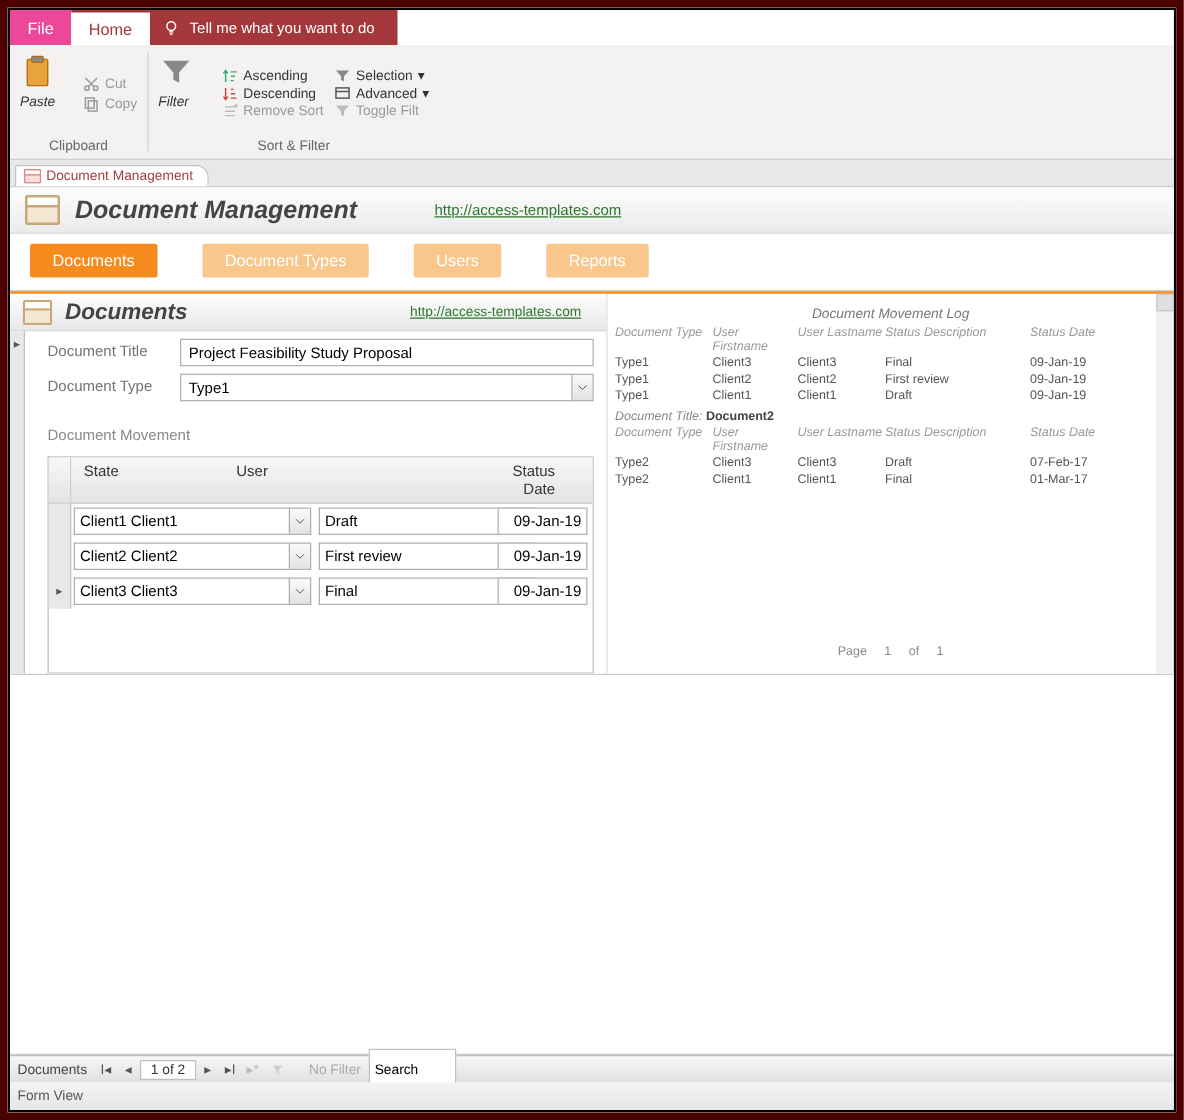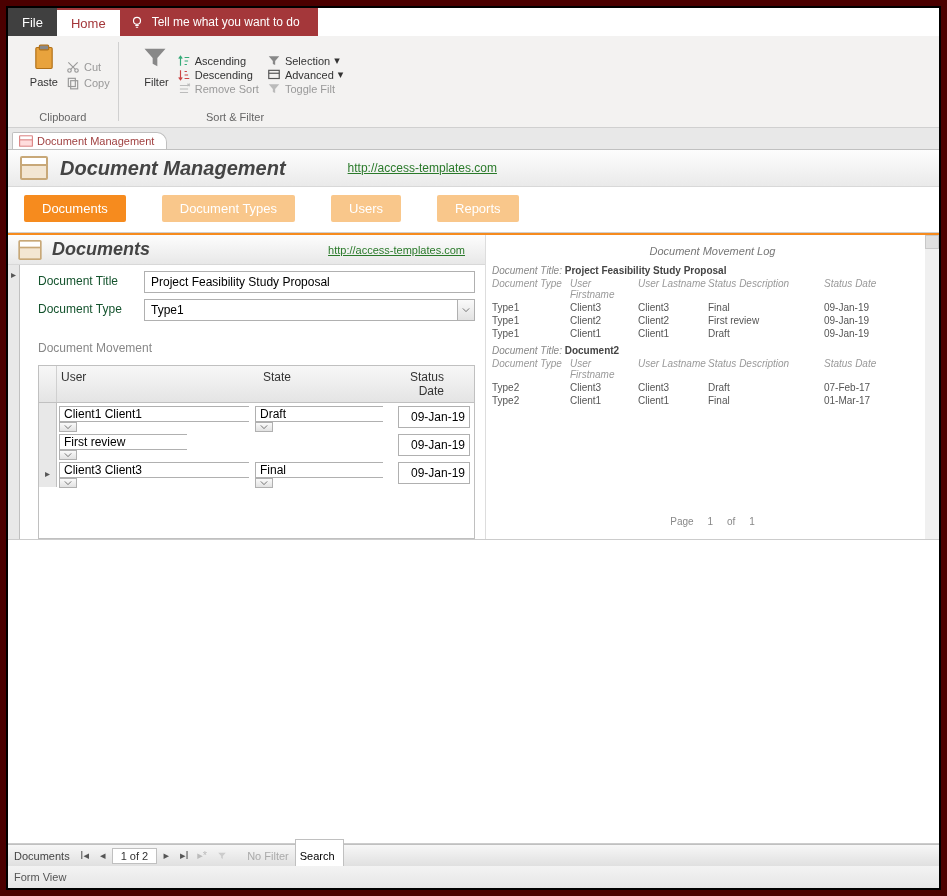--- a/index.html
+++ b/index.html
@@ -2,31 +2,31 @@
 <html><head>
 <meta charset="utf-8">
 <style>
   * { box-sizing: border-box; margin: 0; padding: 0; }
   body { width: 947px; height: 896px; background: #fff; font-family: "Segoe UI", Tahoma, sans-serif; font-size: 12px; color: #333; border: 6px solid #4b0000; overflow: hidden; position: relative; }
   .inner { border: 2px solid #000; height: 100%; display: flex; flex-direction: column; position: relative; }
 
   
   .ribbon-tabs { height: 28px; background: #fff; display: flex; align-items: stretch; }
   .ribbon-tab { padding: 0 14px; display: flex; align-items: center; font-size: 13px; cursor: pointer; }
-  .ribbon-tab.file { background: #404040; color: #fff; }
+  .ribbon-tab.file { background: #ec4899; color: #fff; }
   .ribbon-tab.home { background: #fff; color: #a4373a; border-top: 2px solid #a4373a; }
   .tell-me { background: #a4373a; color: #fff; flex: 0 0 auto; padding: 0 18px 0 10px; display: flex; align-items: center; gap: 8px; font-size: 12px; }
   .bulb { width: 14px; height: 14px; }
 
   
   .ribbon-body { height: 92px; background: #f3f2f1; display: flex; border-bottom: 1px solid #d0d0d0; }
   .ribbon-group { display: flex; flex-direction: column; padding: 4px 8px 0 8px; }
   .ribbon-group-ctrls { flex: 1; display: flex; gap: 8px; }
   .ribbon-group-label { text-align: center; font-size: 11px; color: #666; padding: 2px 0 4px 0; }
-  .big-btn { display: flex; flex-direction: column; align-items: flex-end; justify-content: flex-start; width: 42px; cursor: pointer; font-size: 11px; }
+  .big-btn { display: flex; flex-direction: column; align-items: flex-start; justify-content: flex-start; width: 42px; cursor: pointer; font-size: 11px; font-style: italic; }
   .big-btn .ico { width: 28px; height: 28px; margin: 4px 0; }
   .small-btns { display: flex; flex-direction: column; gap: 2px; justify-content: center; }
   .small-btn { display: flex; align-items: center; gap: 4px; font-size: 11px; color: #999; cursor: pointer; }
   .small-btn .si { width: 14px; height: 14px; }
 
   .sort-col { display: flex; flex-direction: column; gap: 0; justify-content: center; }
   .sort-row { display: flex; align-items: center; gap: 4px; font-size: 11px; color: #333; }
   .sort-row.dim { color: #999; }
   .sort-row .si { width: 14px; height: 14px; flex:0 0 14px; }
 
@@ -54,21 +54,21 @@
   .main { flex: 1; display: flex; border-top: 2px solid #f68b1e; overflow: hidden; }
   .left { flex: 0 0 478px; display: flex; flex-direction: column; border-right: 1px solid #ddd; }
   .right { flex: 1; padding: 4px 6px; font-size: 10px; color: #888; position: relative; }
 
   .sub-title-bar { display: flex; align-items: center; gap: 10px; padding: 4px 10px; background: linear-gradient(#fdfdfd,#e8e8e8); border-bottom: 1px solid #d8d8d8; }
   .sub-title { font-size: 18px; font-weight: 600; color: #444; font-style: italic; }
   .sub-link { color: #2a7a2a; text-decoration: underline; font-size: 11px; margin-left: auto; margin-right: 10px; }
 
   .doc-form { padding: 6px 10px 0 18px; }
   .field-row { display: flex; align-items: flex-start; margin-bottom: 6px; }
-  .field-label { width: 106px; color: #14532d; font-size: 12px; padding-top: 3px; }
+  .field-label { width: 106px; color: #737373; font-size: 12px; padding-top: 3px; }
   .tinput { flex: 1; border: 1px solid #b0b0b0; padding: 3px 6px; font-size: 12px; height: 22px; background: #fff; }
   .tselect { flex: 1; display: flex; }
   .tselect .tinput { border-right: none; }
   .dd-btn { width: 18px; height: 22px; border: 1px solid #b0b0b0; background: linear-gradient(#fafafa,#e2e2e2); display: flex; align-items: center; justify-content: center; }
   .dd-btn svg { width: 8px; height: 8px; }
 
   .attach-box { flex: 1; height: 58px; border: 1px solid #b0b0b0; display:flex; align-items:center; justify-content:center; }
   .attach-box svg { width: 28px; height: 32px; }
 
   .section-label { color: #888; font-size: 12px; margin: 14px 0 6px 0; }
@@ -78,35 +78,35 @@
   .grid-header { display: flex; background: linear-gradient(#f7f7f7,#e4e4e4); border-bottom: 1px solid #c0c0c0; }
   .gh-cell { padding: 4px; font-size: 12px; color: #333; }
   .row-sel { width: 18px; border-right: 1px solid #d0d0d0; flex: 0 0 18px; }
   .c-user { width: 196px; }
   .c-state { width: 128px; padding-left: 10px; }
   .c-date { flex: 1; text-align: right; padding-right: 30px; }
 
   .grid-row { display: flex; height: 28px; align-items: center; }
   .row-sel-cell { width: 18px; flex: 0 0 18px; height: 100%; background: #e8e8e8; border-right: 1px solid #c0c0c0; display:flex; align-items:center; justify-content:center; font-size: 10px; color: #555;}
   .cell-wrap { padding: 2px; }
-  .cell-input { display: flex; height: 22px; flex-direction: column; }
+  .cell-input { display: flex; height: 22px; }
   .cell-input input { flex:1; border: 1px solid #b0b0b0; border-right:none; padding: 0 4px; font-size: 12px; }
   .cell-input .dd-btn { height: 22px; }
   .c-user .cell-input { width: 190px; }
   .c-state .cell-input { width: 128px; }
   .date-cell { width: 76px; margin-left: auto; margin-right: 2px; }
   .date-cell input { width: 100%; border: 1px solid #b0b0b0; height: 22px; padding: 0 4px; text-align: right; font-size: 12px; }
 
   
   .rec-nav { height: 22px; background: linear-gradient(#f7f7f7,#e0e0e0); border-top: 1px solid #c0c0c0; display: flex; align-items: center; font-size: 11px; }
   .rec-nav .lbl { padding: 0 6px; color: #444; }
   .rec-nav .btn { width: 18px; height: 18px; display:flex; align-items:center; justify-content:center; color:#555; cursor:pointer; }
   .rec-nav .counter { padding: 0 8px; background: #fff; border: 1px solid #c0c0c0; height: 16px; display:flex; align-items:center; }
   .rec-nav .filter { padding: 0 6px; color: #aaa; display:flex; align-items:center; gap:20px; }
-  .rec-nav .search { border: 1px solid #c0c0c0; height: 16px; padding: 16px 4px; width: 49px; font-size: 11px; background:#fff; }
+  .rec-nav .search { border: 1px solid #c0c0c0; height: 16px; padding: 16px 4px; width: 70px; font-size: 11px; background:#fff; }
 
   
   .report-title { text-align: center; font-size: 11px; color: #777; padding: 6px 0 2px 0; font-style: italic; }
   .rep-doc-title { font-size: 10px; color: #888; margin-top: 6px; font-style: italic; }
   .rep-doc-title b { color: #444; font-style: normal; font-weight: bold; }
   .rep-head { display: flex; color: #999; font-style: italic; font-size: 10px; margin-top: 2px; }
   .rep-row { display: flex; color: #555; font-size: 10px; margin-top: 2px; }
   .rc1 { width: 78px; } .rc2 { width: 68px; } .rc3 { width: 70px; } .rc4 { width: 116px; } .rc5 { width: 60px; }
   .right .scroll-track { position: absolute; top: 0; right: 0; width: 14px; height: 100%; background: #f0f0f0; }
   .right .scroll-thumb-btn { position:absolute; right:0; top:0; width:14px; height:14px; background:#e0e0e0; border:1px solid #c8c8c8; }
@@ -271,22 +271,22 @@
                   </svg>
                 </div>
           </div>
         </div>
 
         <div class="section-label">Document Movement</div>
 
         <div class="subform" style="display:flex; flex-direction:column; flex:1;">
           <div class="grid-header">
             <div class="row-sel"></div>
+            <div class="gh-cell c-state">State</div>
             <div class="gh-cell c-user">User</div>
-            <div class="gh-cell c-state">State</div>
             <div class="gh-cell c-date">Status Date</div>
           </div>
           <div id="grid-body">
                 <div class="grid-row">
                   <div class="row-sel-cell"></div>
                   <div class="cell-wrap c-user">
                     <div class="cell-input">
                       <input value="Client1 Client1" style="">
                       <div class="dd-btn">
                         <svg viewBox="0 0 10 10">
@@ -302,20 +302,30 @@
                         <svg viewBox="0 0 10 10">
                           <path d="M1 3l4 4 4-4" fill="none" stroke="#555"></path>
                         </svg>
                       </div>
                     </div>
                   </div>
                   <div class="cell-wrap date-cell"><input value="09-Jan-19" style=""></div>
                 </div>
                 <div class="grid-row">
                   <div class="row-sel-cell"></div>
+                  <div class="cell-wrap c-user">
+                    <div class="cell-input">
+                      <input value="Client2 Client2" style="">
+                      <div class="dd-btn">
+                        <svg viewBox="0 0 10 10">
+                          <path d="M1 3l4 4 4-4" fill="none" stroke="#555"></path>
+                        </svg>
+                      </div>
+                    </div>
+                  </div>
                   <div class="cell-wrap c-state">
                     <div class="cell-input">
                       <input value="First review" style="">
                       <div class="dd-btn">
                         <svg viewBox="0 0 10 10">
                           <path d="M1 3l4 4 4-4" fill="none" stroke="#555"></path>
                         </svg>
                       </div>
                     </div>
                   </div>
@@ -351,21 +361,20 @@
       </div>
     </div>
   </div>
 
   <div class="right">
     <div class="scroll-track">
           <div class="scroll-thumb-btn"></div>
         </div>
     <div class="report-title">Document Movement Log</div>
     <div id="report-body">
-          <div class="rep-doc-title"><span>Document Title:</span> <b>Project Feasibility Study Proposal</b></div>
           <div class="rep-head">
             <div class="rc1">Document Type</div>
             <div class="rc2">User Firstname</div>
             <div class="rc3">User Lastname</div>
             <div class="rc4">Status Description</div>
             <div class="rc5">Status Date</div>
           </div>
           <div class="rep-row">
             <div class="rc1">Type1</div>
             <div class="rc2">Client3</div>

